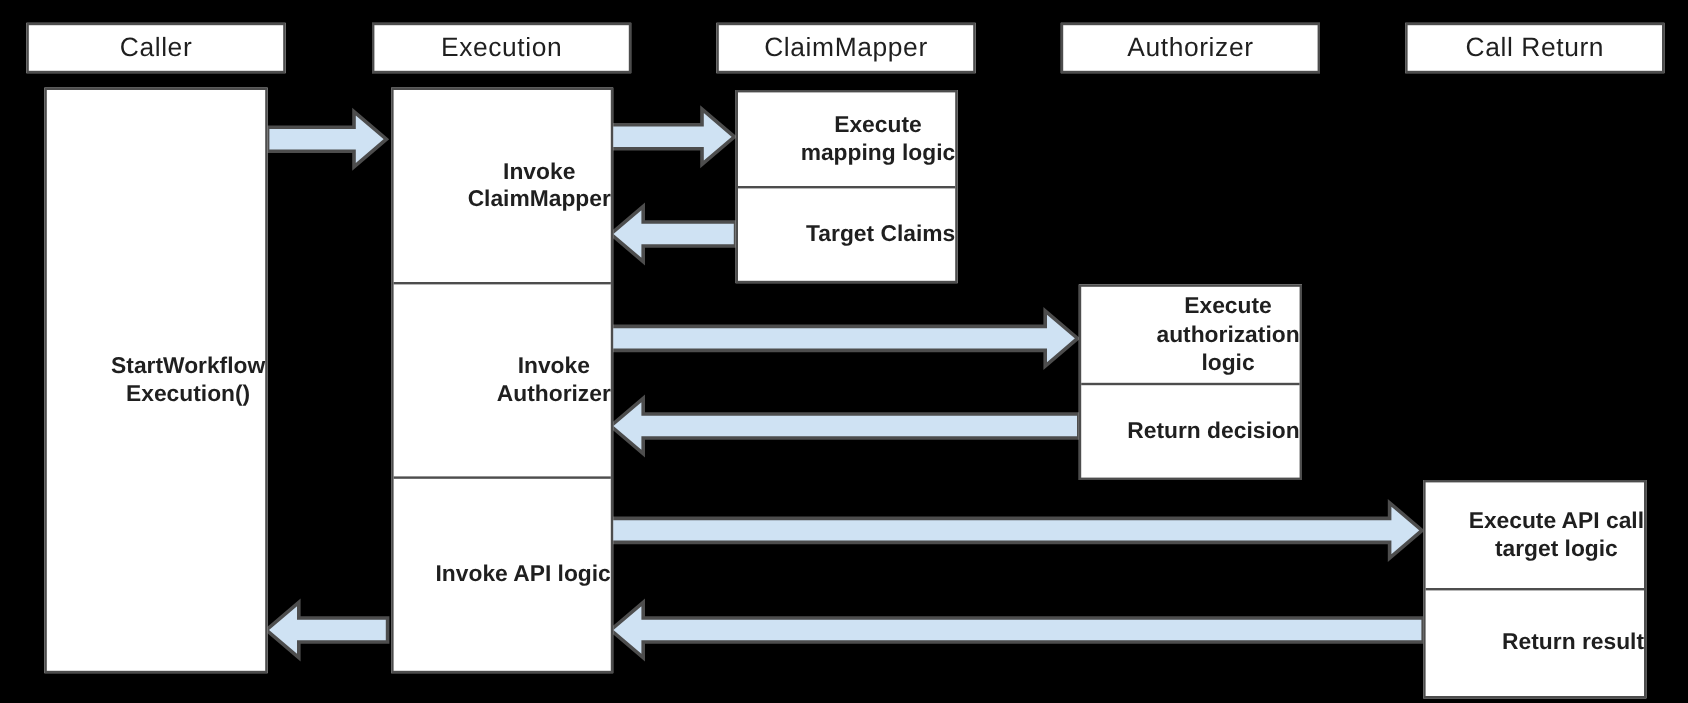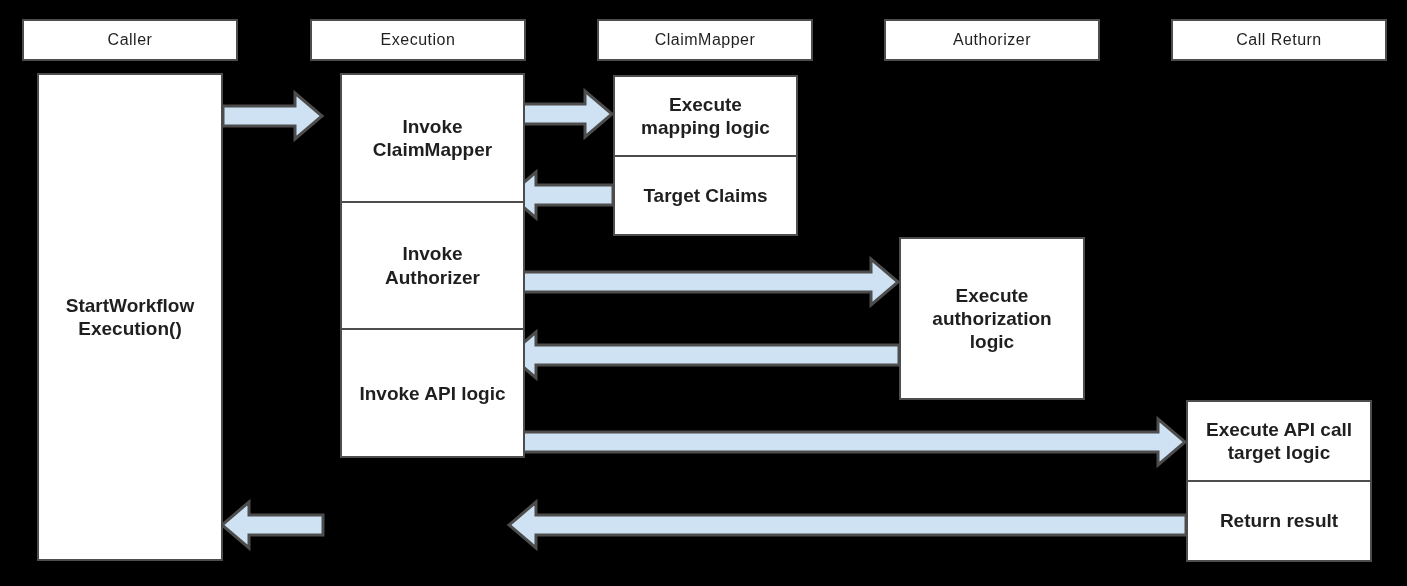--- a/index.html
+++ b/index.html
@@ -30,37 +30,37 @@
   .hdr {
     position: absolute;
     top: 19px;
     width: 216px;
     height: 42px;
     background: var(--box-fill);
     border: 2px solid var(--border);
     display: flex;
     align-items: center;
     justify-content: center;
-    font-size: 16px;
+    font-size: 22px;
     font-weight: 400;
     color: var(--text);
     letter-spacing: 0.5px;
   }
   .box {
     position: absolute;
     background: var(--box-fill);
     border: 2px solid var(--border);
     display: flex;
     flex-direction: column;
   }
   .cell {
     flex: 1 1 0;
     display: flex;
     align-items: center;
-    justify-content: center;
+    justify-content: flex-end;
     text-align: center;
   }
   .cell + .cell { border-top: 2px solid var(--border); }
   .lbl {
     font-size: 19px;
     font-weight: 700;
     line-height: 1.22;
     color: var(--text);
     white-space: pre-line;
     text-align: center;
@@ -99,21 +99,21 @@
     <span class="hdr-label">Call Return</span>
   </div>
 
   <div class="box" style="left:37px; top:73px; width:186px; height:488px;">
     <div class="cell">
       <span class="lbl">StartWorkflow
 Execution()</span>
     </div>
   </div>
 
-  <div class="box" style="left:340px; top:73px; width:185px; height:385px;">
+  <div class="box" style="left:326px; top:73px; width:185px; height:488px;">
     <div class="cell">
       <span class="lbl">Invoke
 ClaimMapper</span>
     </div>
     <div class="cell">
       <span class="lbl">Invoke
 Authorizer</span>
     </div>
     <div class="cell">
       <span class="lbl">Invoke API logic</span>
@@ -129,23 +129,26 @@
       <span class="lbl">Target Claims</span>
     </div>
   </div>
 
   <div class="box" style="left:899px; top:237px; width:186px; height:163px;">
     <div class="cell" style="flex:1.05 1 0">
       <span class="lbl">Execute
 authorization
 logic</span>
     </div>
+    <div class="cell">
+      <span class="lbl">Return decision</span>
+    </div>
   </div>
 
-  <div class="box" style="left:1186px; top:400px; width:186px; height:162px;">
+  <div class="box" style="left:1186px; top:400px; width:186px; height:182px;">
     <div class="cell">
       <span class="lbl">Execute API call
 target logic</span>
     </div>
     <div class="cell">
       <span class="lbl">Return result</span>
     </div>
   </div>
 
 </div>

